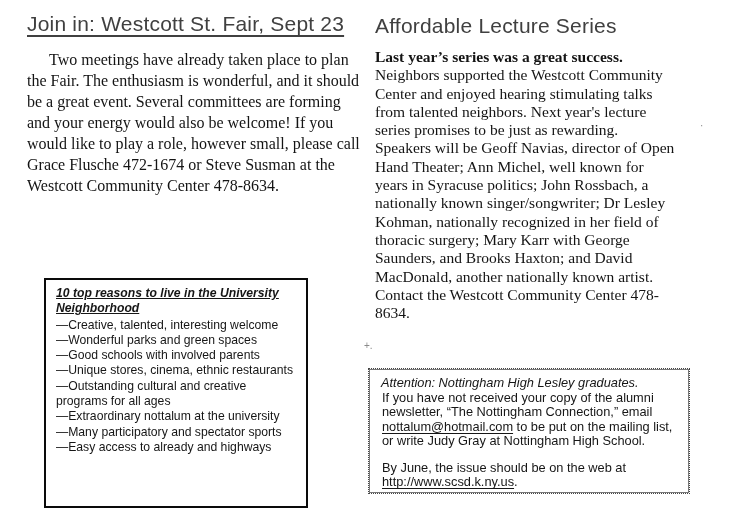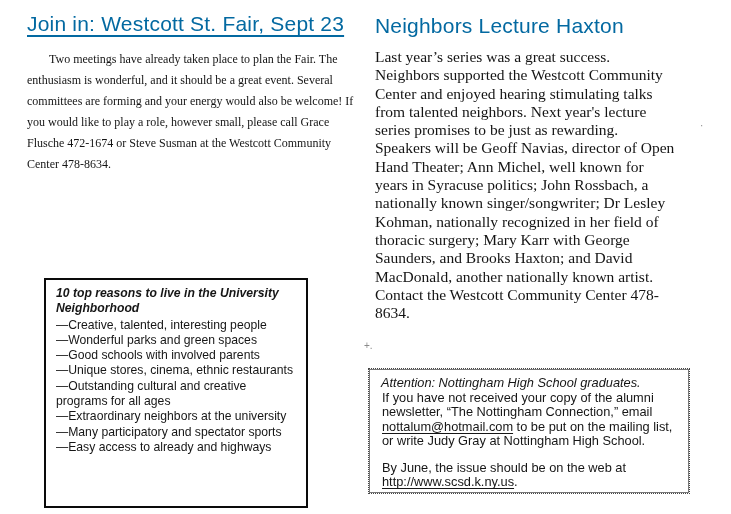--- a/index.html
+++ b/index.html
@@ -20,35 +20,35 @@
   .col-left {
     position: absolute;
     left: 27px; top: 12px;
     width: 337px;
   }
   .headline {
     font-family: "Liberation Sans", sans-serif;
     font-size: 21px;
     font-weight: 400;
     letter-spacing: 0.2px;
-    color: #0369a1;
+    color: #404040;
     margin: 0 0 13px 0;
     white-space: nowrap;
   }
   .headline.underlined {
     text-decoration: underline;
     text-decoration-thickness: 1.5px;
     text-underline-offset: 4px;
   }
   .col-left p, .col-right p {
     font-family: "Liberation Serif", serif;
     margin: 0 0 12px 0;
   }
   .col-left p {
-    font-size: 12px;
+    font-size: 16px;
     line-height: 21px;
   }
   .indent-lg { text-indent: 22px; }
   .indent-sm { text-indent: 14px; }
 
   
   .reasons-box {
     position: absolute;
     left: 44px; top: 278px;
     width: 264px; height: 230px;
@@ -57,34 +57,35 @@
     padding: 6px 8px 0 10px;
     font-family: "Liberation Sans", sans-serif;
     font-size: 12.2px;
     line-height: 15.3px;
     color: #161616;
   }
   .reasons-heading {
     font-weight: bold;
     font-style: italic;
     margin-bottom: 1px;
+    text-decoration: underline;
   }
 
   
   .col-right {
     position: absolute;
     left: 375px; top: 14px;
     width: 303px;
   }
   .col-right .headline { margin-bottom: 10px; }
   .col-right p {
     font-size: 15.5px;
     line-height: 18.3px;
   }
-  .lead-bold { font-weight: normal; text-align: center; }
+  .lead-bold { font-weight: bold; text-align: center; }
 
   
   .grads-box {
     position: absolute;
     left: 368px; top: 368px;
     width: 322px; height: 126px;
     box-sizing: border-box;
     border: 1px dotted #444;
     outline: 1px solid #777;
     outline-offset: -2px;
@@ -109,37 +110,37 @@
 
 <div class="page">
 
   <div class="col-left">
     <h1 class="headline underlined">Join in: Westcott St. Fair, Sept 23</h1>
     <p class="indent-lg">Two meetings have already taken place to plan the Fair. The enthusiasm is wonderful, and it should be a great event. Several committees are forming and your energy would also be welcome! If you would like to play a role, however small, please call Grace Flusche 472-1674 or Steve Susman at the Westcott Community Center 478-8634.</p>
   </div>
 
   <div class="reasons-box">
     <div class="reasons-heading">10 top reasons to live in the University Neighborhood</div>
-    <div class="reason-item">—Creative, talented, interesting people</div>
+    <div class="reason-item">—Creative, talented, interesting welcome</div>
     <div class="reason-item">—Wonderful parks and green spaces</div>
     <div class="reason-item">—Good schools with involved parents</div>
     <div class="reason-item">—Unique stores, cinema, ethnic restaurants</div>
     <div class="reason-item">—Outstanding cultural and creative programs for all ages</div>
-    <div class="reason-item">—Extraordinary neighbors at the university</div>
+    <div class="reason-item">—Extraordinary nottalum at the university</div>
     <div class="reason-item">—Many participatory and spectator sports</div>
     <div class="reason-item">—Easy access to already and highways</div>
   </div>
 
   <div class="col-right">
-    <h1 class="headline">Neighbors Lecture Haxton</h1>
+    <h1 class="headline">Affordable Lecture Series</h1>
     <p><span class="lead-bold">Last year’s series was a great success.</span><span> Neighbors supported the Westcott Community Center and enjoyed hearing stimulating talks from talented neighbors. Next year's lecture series promises to be just as rewarding. Speakers will be Geoff Navias, director of Open Hand Theater; Ann Michel, well known for years in Syracuse politics; John Rossbach, a nationally known singer/songwriter; Dr Lesley Kohman, nationally recognized in her field of thoracic surgery; Mary Karr with George Saunders, and Brooks Haxton; and David MacDonald, another nationally known artist. Contact the Westcott Community Center 478-8634.</span></p>
   </div>
 
   <div class="grads-box">
-    <div class="grads-title">Attention: Nottingham High School graduates.</div>
+    <div class="grads-title">Attention: Nottingham High Lesley graduates.</div>
     <p class="grads-p1"><span>If you have not received your copy of the alumni newsletter, “The Nottingham Connection,” email </span><span class="link-underline">nottalum@hotmail.com</span><span> to be put on the mailing list, or write Judy Gray at Nottingham High School.</span></p>
     <p class="grads-p2"><span>By June, the issue should be on the web at </span><span class="link-underline">http://www.scsd.k.ny.us</span><span>.</span></p>
   </div>
 
   <span class="artifact artifact-plus">+.</span>
   <span class="artifact artifact-dot">·</span>
 
 </div>
 
 </body></html>

